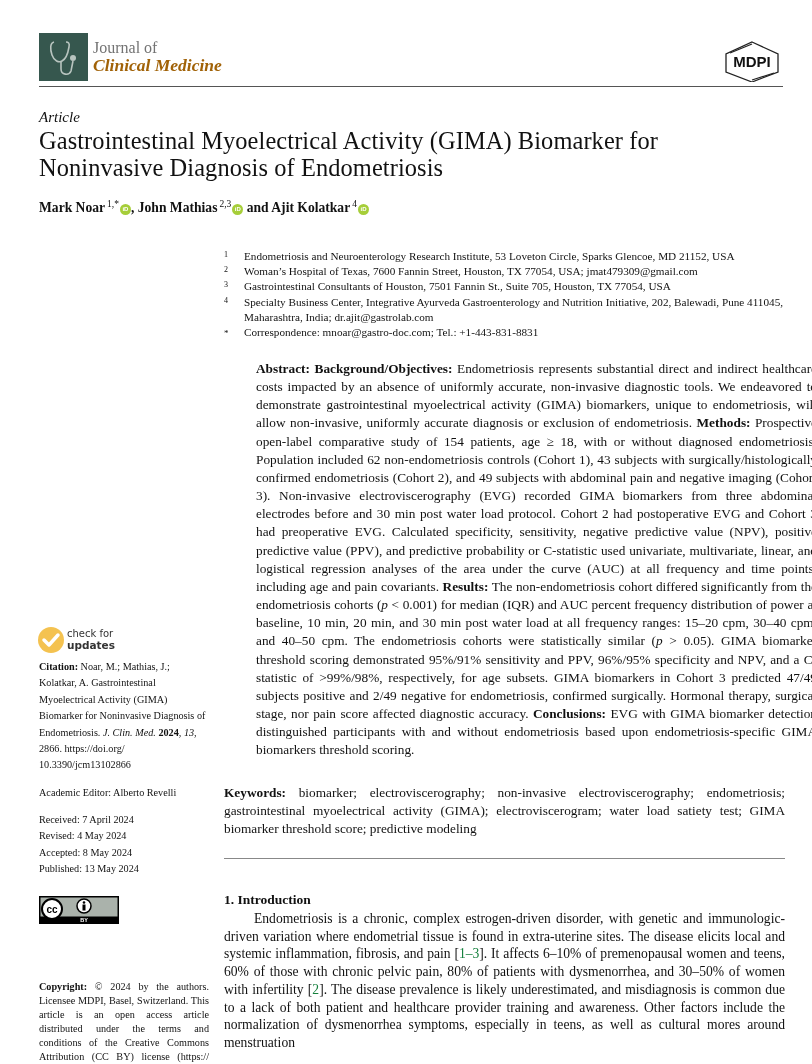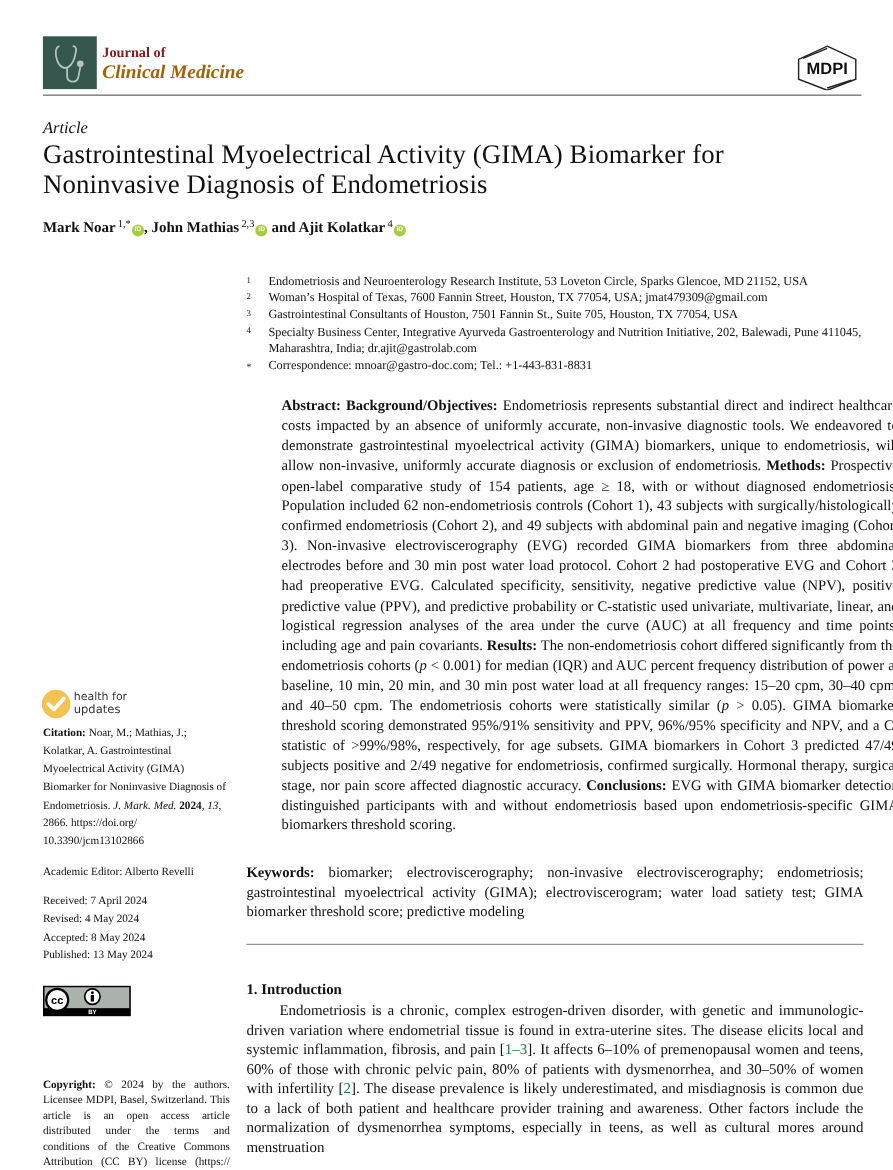--- a/index.html
+++ b/index.html
@@ -4,21 +4,21 @@
 <style>
   * { margin: 0; padding: 0; box-sizing: border-box; }
   html, body { width: 812px; height: 1064px; background: #ffffff; overflow: hidden; }
   body { position: relative; font-family: "Liberation Serif", "DejaVu Serif", serif; color: #111; }
 
   
   .header { position: absolute; left: 39px; top: 33px; width: 744px; height: 48px; }
   .journal-logo { position: absolute; left: 0; top: 0; width: 49px; height: 48px; background: #36574e; }
   .journal-logo svg { width: 49px; height: 48px; }
   .journal-name { position: absolute; left: 54px; top: 7px; }
-  .journal-of { font-size: 13px; color: #7f1d1d; line-height: 15px; font-weight: bold; }
+  .journal-of { font-size: 16px; color: #737373; line-height: 15px; }
   .journal-title { font-size: 17.5px; font-style: italic; font-weight: bold; color: #a16207; line-height: 20px; }
   .header-rule { position: absolute; left: 39px; top: 86px; width: 744px; height: 1px; background: #555; }
   .mdpi-logo { position: absolute; left: 722px; top: 40px; width: 60px; height: 42px; }
 
   
   .article-type { position: absolute; left: 39px; top: 109px; font-size: 15px; font-style: italic; }
   .title { position: absolute; left: 39px; top: 127px; width: 760px; font-size: 24.4px; font-weight: normal; line-height: 27px; letter-spacing: 0.1px; }
   .authors { position: absolute; left: 39px; top: 199px; font-size: 13.6px; font-weight: bold; white-space: nowrap; }
   .authors sup { font-size: 9.5px; font-weight: normal; vertical-align: 5px; margin-left: 2px; }
   .orcid { display: inline-block; width: 11px; height: 11px; border-radius: 50%; background: #a6ce39; color: #fff; font-size: 6px; font-family: "Liberation Sans", sans-serif; text-align: center; line-height: 11px; vertical-align: 1px; margin-left: 1px; font-weight: bold; }
@@ -38,21 +38,21 @@
   
   .section-head { position: absolute; left: 224px; top: 892px; font-size: 13.5px; font-weight: bold; }
   .intro { position: absolute; left: 224px; top: 910px; width: 561px; font-size: 13.6px; line-height: 17.7px; text-align: justify; text-indent: 30px; }
   .ref { color: #15803d; }
 
   
   .check-updates { position: absolute; left: 38px; top: 627px; width: 80px; height: 28px; }
   .check-updates .circle { position: absolute; left: 0; top: 0; width: 26px; height: 26px; border-radius: 50%; background: #f4c250; }
   .check-updates .circle svg { position: absolute; left: 0; top: 0; }
   .check-updates .t1 { position: absolute; left: 29px; top: 1px; font-family: "DejaVu Sans", sans-serif; font-size: 10px; color: #333; line-height: 11px; }
-  .check-updates .t2 { position: absolute; left: 29px; top: 12px; font-family: "DejaVu Sans", sans-serif; font-size: 10.5px; font-weight: normal; color: #333; line-height: 12px; }
+  .check-updates .t2 { position: absolute; left: 29px; top: 12px; font-family: "DejaVu Sans", sans-serif; font-size: 10.5px; font-weight: bold; color: #333; line-height: 12px; }
 
   .sidebar { position: absolute; left: 39px; width: 170px; font-size: 10.2px; line-height: 16.4px; }
   .citation { top: 659px; }
   .editor { top: 785px; }
   .dates { top: 812px; }
   .cc-badge { position: absolute; left: 39px; top: 896px; width: 80px; height: 40px; }
   .copyright { top: 980px; text-align: justify; line-height: 14px; }
 </style>
 </head>
 <body>
@@ -104,25 +104,25 @@
 
 <div class="section-head">1. Introduction</div>
 <div class="intro"><span>Endometriosis is a chronic, complex estrogen-driven disorder, with genetic and immunologic-driven variation where endometrial tissue is found in extra-uterine sites. The disease elicits local and systemic inflammation, fibrosis, and pain [</span><span class="ref">1–3</span><span>]. It affects 6–10% of premenopausal women and teens, 60% of those with chronic pelvic pain, 80% of patients with dysmenorrhea, and 30–50% of women with infertility [</span><span class="ref">2</span><span>]. The disease prevalence is likely underestimated, and misdiagnosis is common due to a lack of both patient and healthcare provider training and awareness. Other factors include the normalization of dys­menorrhea symptoms, especially in teens, as well as cultural mores around menstruation</span></div>
 
 <div class="check-updates">
   <div class="circle">
     <svg width="26" height="26" viewBox="0 0 26 26">
       <path d="M6 13 L11 18 L20 8" fill="none" stroke="#fff" stroke-width="3.5" stroke-linecap="round" stroke-linejoin="round"></path>
     </svg>
   </div>
-  <div class="t1">health for</div>
+  <div class="t1">check for</div>
   <div class="t2">updates</div>
 </div>
 
-<div class="sidebar citation"><b>Citation:</b><span> Noar, M.; Mathias, J.; Kolatkar, A. Gastrointestinal Myoelectrical Activity (GIMA) Biomarker for Noninvasive Diagnosis of Endometriosis. </span><i>J. Mark. Med.</i><b> 2024</b><span>,</span><i> 13</i><span>, 2866.  https://doi.org/ 10.3390/jcm13102866</span></div>
+<div class="sidebar citation"><b>Citation:</b><span> Noar, M.; Mathias, J.; Kolatkar, A. Gastrointestinal Myoelectrical Activity (GIMA) Biomarker for Noninvasive Diagnosis of Endometriosis. </span><i>J. Clin. Med.</i><b> 2024</b><span>,</span><i> 13</i><span>, 2866.  https://doi.org/ 10.3390/jcm13102866</span></div>
 
 <div class="sidebar editor">Academic Editor: Alberto Revelli</div>
 
 <div class="sidebar dates">
   <div>Received: 7 April 2024</div>
   <div>Revised: 4 May 2024</div>
   <div>Accepted: 8 May 2024</div>
   <div>Published: 13 May 2024</div>
 </div>
 

